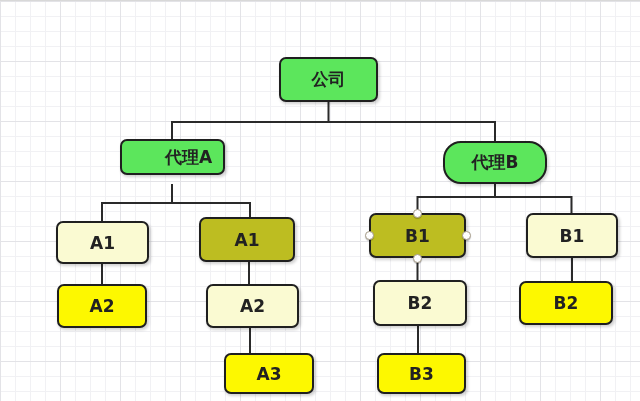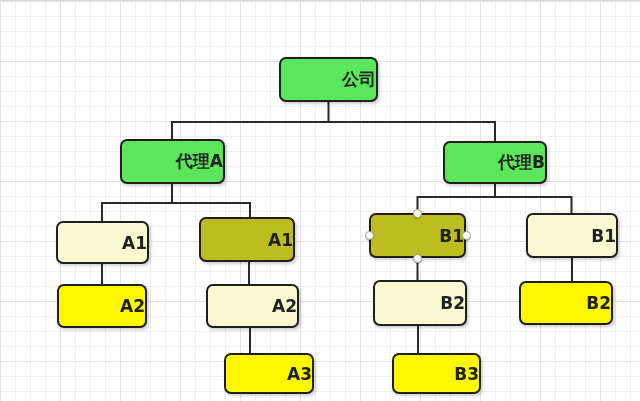--- a/index.html
+++ b/index.html
@@ -18,21 +18,21 @@
     border-top:1px solid #d8d8d8;
     box-sizing:border-box;
   }
   .wires{position:absolute;left:0;top:0;width:640px;height:401px;}
   .wires path{fill:none;stroke:var(--c-connector);stroke-width:2;}
   .node{
     position:absolute;
     box-sizing:border-box;
     border:2px solid var(--c-border);
     border-radius:7px;
-    display:flex;align-items:center;justify-content:flex-end;
+    display:flex;align-items:center;justify-content:center;
     font-weight:bold;font-size:17px;color:#222222;
     box-shadow:1.5px 2px 3px rgba(0,0,0,0.18);
     cursor:default;
   }
   .fill-green {background:var(--c-green);}
   .fill-olive {background:var(--c-olive);}
   .fill-cream {background:var(--c-cream);}
   .fill-yellow{background:var(--c-yellow);}
   .handle{
     position:absolute;width:9px;height:9px;border-radius:50%;
@@ -57,25 +57,25 @@
     <path d="M250,327 L250,352"></path>
     <path d="M417.5,257 L417.5,279"></path>
     <path d="M418,325 L418,352"></path>
     <path d="M572,257 L572,280"></path>
   </svg>
 
   <div class="node fill-green" style="left:279px;top:56px;width:99px;height:45px;">
     <span>公司</span>
   </div>
 
-  <div class="node fill-green" style="left:120px;top:138px;width:105px;height:45px;padding-left:32px;">
+  <div class="node fill-green" style="left:120px;top:138px;width:105px;height:36px;padding-left:32px;">
     <span>代理A</span>
   </div>
 
-  <div class="node fill-green" style="left:443px;top:140px;width:104px;height:43px;">
+  <div class="node fill-green" style="left:443px;top:140px;width:104px;height:43px;border-radius:18px;">
     <span>代理B</span>
   </div>
 
   <div class="node fill-cream" style="left:56px;top:220px;width:93px;height:43px;">
     <span>A1</span>
   </div>
 
   <div class="node fill-olive" style="left:199px;top:216px;width:96px;height:45px;">
     <span>A1</span>
   </div>
@@ -106,17 +106,17 @@
   </div>
 
   <div class="node fill-cream" style="left:373px;top:279px;width:94px;height:46px;">
     <span>B2</span>
   </div>
 
   <div class="node fill-yellow" style="left:519px;top:280px;width:94px;height:44px;">
     <span>B2</span>
   </div>
 
-  <div class="node fill-yellow" style="left:392px;top:352px;width:89px;height:41px;">
+  <div class="node fill-yellow" style="left:377px;top:352px;width:89px;height:41px;">
     <span>B3</span>
   </div>
 
 </div>
 
 </body></html>

